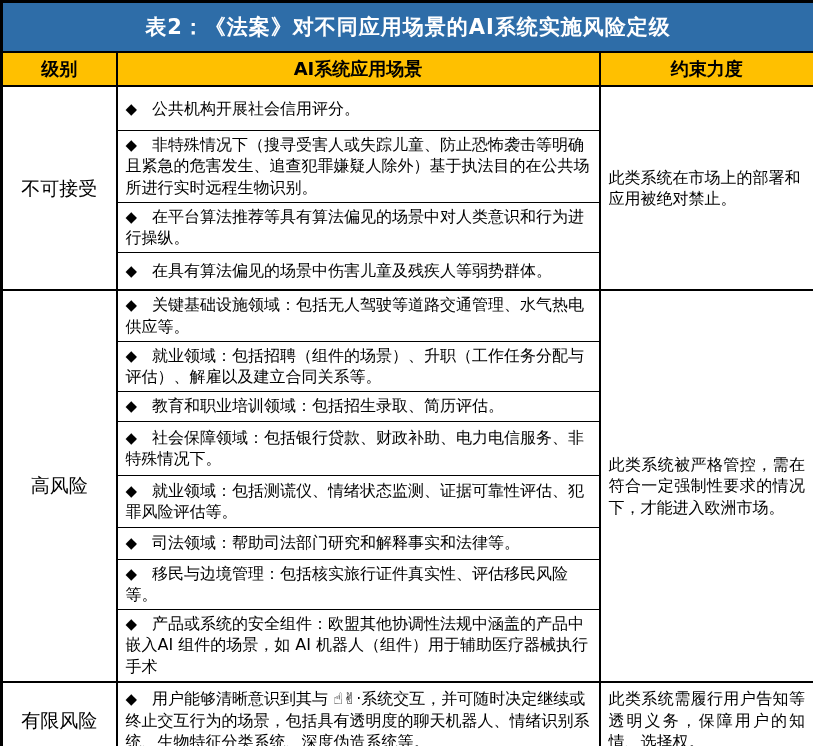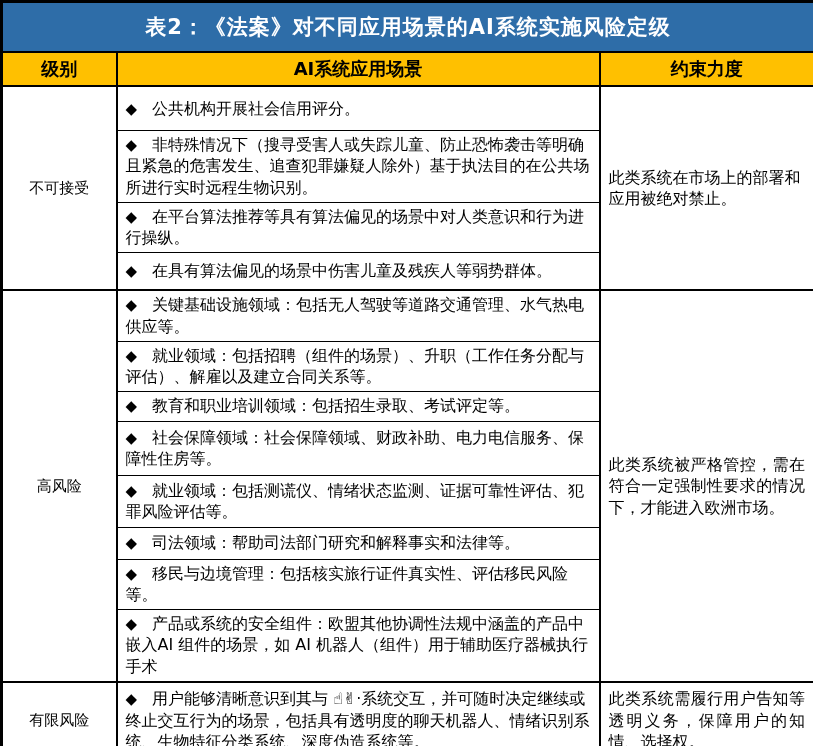--- a/index.html
+++ b/index.html
@@ -50,21 +50,21 @@
     font-size: 16px;
     line-height: 1.35;
     vertical-align: middle;
     padding: 3px 8px;
     box-sizing: border-box;
   }
   td.level-cell {
     border-left: 2px solid var(--border, #000);
     border-right: 2px solid var(--border, #000);
     text-align: center;
-    font-size: 15px;
+    font-size: 19px;
     padding: 2px 2px;
   }
   td.constraint-cell {
     border-left: 2px solid var(--border, #000);
     border-right: 2px solid var(--border, #000);
     text-align: justify;
     padding: 4px 8px;
   }
   td.constraint-cell.center { text-align: left; }
   .sec-top { border-top: 2px solid var(--border, #000) !important; }
@@ -113,24 +113,24 @@
 
     <tr style="height:46px">
       <td rowspan="8" class="level-cell sec-top">高风险</td>
       <td class="scenario-cell sec-top"><span class="bullet">◆</span><span>关键基础设施领域：包括无人驾驶等道路交通管理、水气热电供应等。</span></td>
       <td rowspan="8" class="constraint-cell sec-top">此类系统被严格管控，需在符合一定强制性要求的情况下，才能进入欧洲市场。</td>
     </tr>
     <tr style="height:50px">
       <td class="scenario-cell"><span class="bullet">◆</span><span>就业领域：包括招聘（组件的场景）、升职（工作任务分配与评估）、解雇以及建立合同关系等。</span></td>
     </tr>
     <tr style="height:30px">
-      <td class="scenario-cell"><span class="bullet">◆</span><span>教育和职业培训领域：包括招生录取、考试评定等。</span></td>
+      <td class="scenario-cell"><span class="bullet">◆</span><span>教育和职业培训领域：包括招生录取、简历评估。</span></td>
     </tr>
     <tr style="height:54px">
-      <td class="scenario-cell"><span class="bullet">◆</span><span>社会保障领域：社会保障领域、财政补助、电力电信服务、保障性住房等。</span></td>
+      <td class="scenario-cell"><span class="bullet">◆</span><span>社会保障领域：包括银行贷款、财政补助、电力电信服务、非特殊情况下。</span></td>
     </tr>
     <tr style="height:52px">
       <td class="scenario-cell"><span class="bullet">◆</span><span>就业领域：包括测谎仪、情绪状态监测、证据可靠性评估、犯罪风险评估等。</span></td>
     </tr>
     <tr style="height:32px">
       <td class="scenario-cell"><span class="bullet">◆</span><span>司法领域：帮助司法部门研究和解释事实和法律等。</span></td>
     </tr>
     <tr style="height:30px">
       <td class="scenario-cell"><span class="bullet">◆</span><span>移民与边境管理：包括核实旅行证件真实性、评估移民风险等。</span></td>
     </tr>

